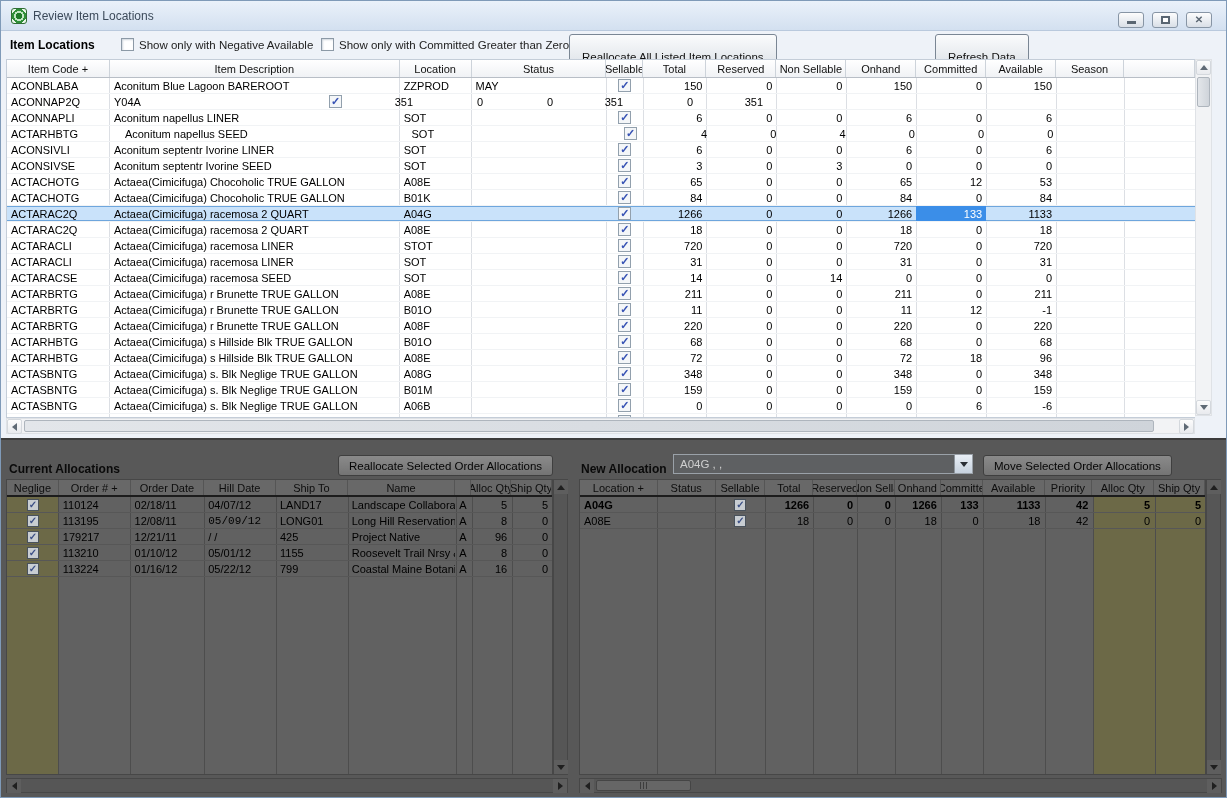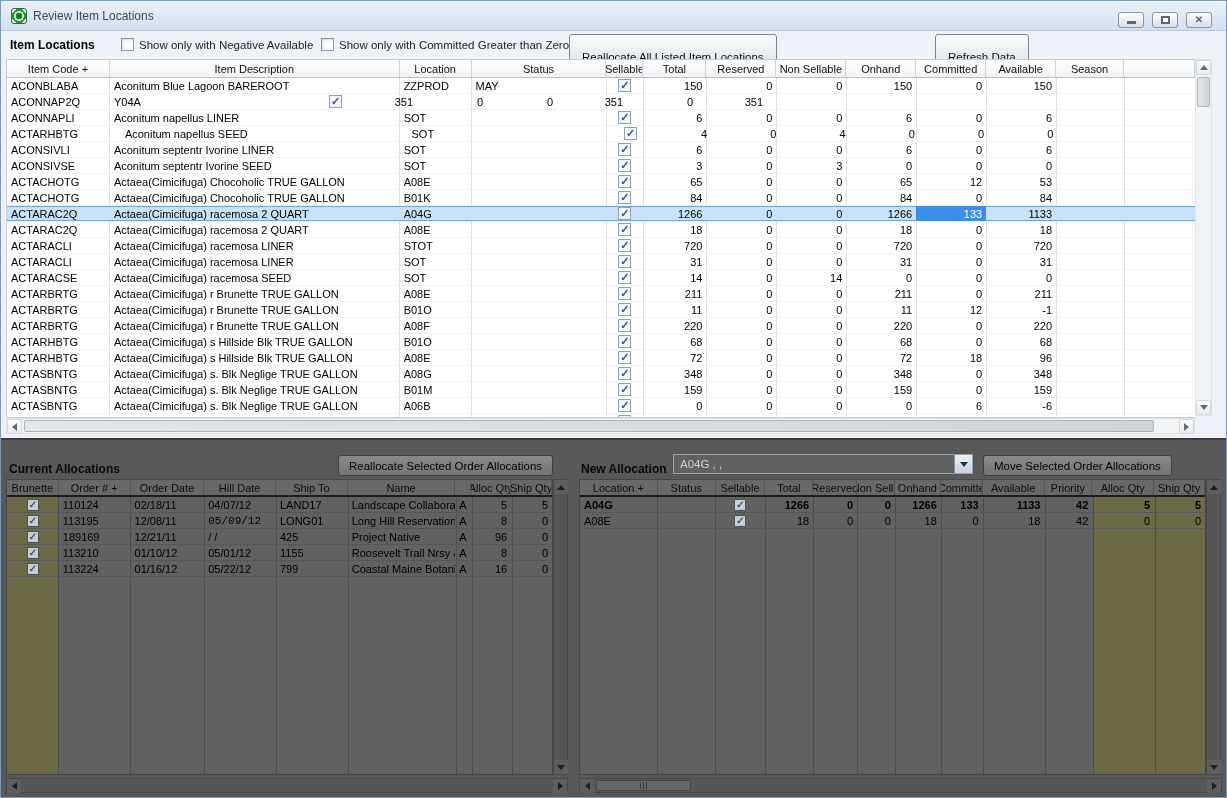--- a/index.html
+++ b/index.html
@@ -540,21 +540,21 @@
         <span class="t-rt"></span>
       </div>
   </div>
 
   <div class="bottom">
 
     <span class="bp-title" style="left:8px;top:22px;">Current Allocations</span>
     <button class="dbtn" style="left:337px;top:15px;">Reallocate Selected Order Allocations</button>
     <div class="dgrid" style="left:5px;top:39px;width:547px;height:296px;">
       <div class="dhead" id="leftHead">
-          <div class="hc" style="width: 52px;">Brunette</div>
+          <div class="hc" style="width: 52px;">Neglige</div>
           <div class="hc" style="width: 72px;">Order # +</div>
           <div class="hc" style="width: 74px;">Order Date</div>
           <div class="hc" style="width: 72px;">Hill Date</div>
           <div class="hc" style="width: 72px;">Ship To</div>
           <div class="hc" style="width: 108px;">Name</div>
           <div class="hc" style="width: 16px;"></div>
           <div class="hc" style="width: 40px;">Alloc Qty</div>
           <div class="hc" style="width: 41px;">Ship Qty</div>
         </div>
       <div class="dbody" id="leftBody" style="height:277px;">
@@ -590,21 +590,21 @@
             <div class="c " style="width: 72px;">LONG01</div>
             <div class="c " style="width: 108px;">Long Hill Reservation</div>
             <div class="c " style="width: 16px;">A</div>
             <div class="c r" style="width: 40px;">8</div>
             <div class="c r" style="width: 41px;">0</div>
           </div>
           <div class="drow">
             <div class="c ctr" style="width: 52px;">
               <span class="dcheck">✓</span>
             </div>
-            <div class="c " style="width: 72px;">189169</div>
+            <div class="c " style="width: 72px;">179217</div>
             <div class="c " style="width: 74px;">12/21/11</div>
             <div class="c " style="width: 72px;">/ /</div>
             <div class="c " style="width: 72px;">425</div>
             <div class="c " style="width: 108px;">Project Native</div>
             <div class="c " style="width: 16px;">A</div>
             <div class="c r" style="width: 40px;">96</div>
             <div class="c r" style="width: 41px;">0</div>
           </div>
           <div class="drow">
             <div class="c ctr" style="width: 52px;">

